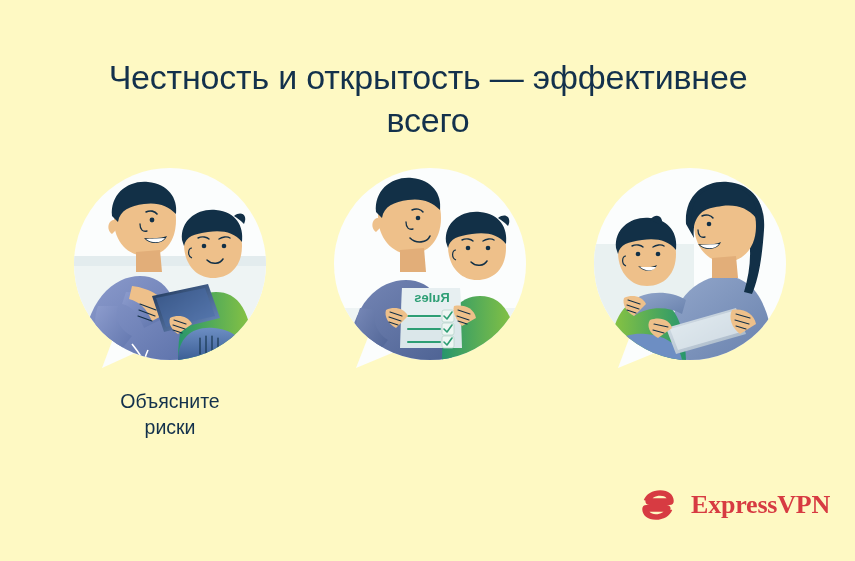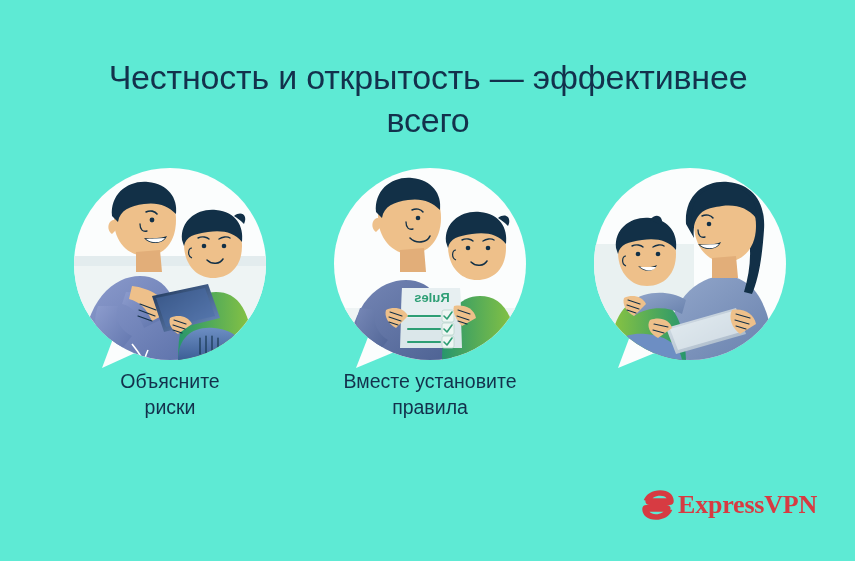--- a/index.html
+++ b/index.html
@@ -11,21 +11,21 @@
     height: 561px;
     overflow: hidden;
     background: #b6ced3;
     font-family: "Liberation Sans", sans-serif;
     -webkit-font-smoothing: antialiased;
   }
   .poster {
     position: relative;
     width: 855px;
     height: 561px;
-    background: #5eead4;
+    background: #fef9c3;
   }
 
   
   .title {
     position: absolute;
     left: 78px;
     top: 56px;
     width: 700px;
     text-align: center;
     font-size: 34px;
@@ -55,35 +55,36 @@
 
   
   .scene {
     position: relative;
     width: 192px;
     height: 200px;
   }
   .scene svg { display: block; width: 192px; height: 200px; }
 
   .caption {
+    margin-top: 20px;
     text-align: center;
     font-size: 19.5px;
     line-height: 26px;
     color: #13314c;
     white-space: pre-line;
   }
 
   
   .logo {
     position: absolute;
     left: 640px;
     top: 487px;
     display: flex;
     align-items: center;
-    gap: 2px;
+    gap: 15px;
   }
   .logo-mark { width: 36px; height: 36px; display: block; }
   .logo-word {
     font-family: "Liberation Serif", "DejaVu Serif", serif;
     font-size: 26px;
     line-height: 26px;
     font-weight: 700;
     color: #d73b42;
     letter-spacing: -0.2px;
   }
@@ -277,22 +278,20 @@
 
             <path d="M120 138 C130 136 140 140 142 150 L128 158 C122 152 118 144 120 138 Z" fill="#eec08a"></path>
             <g stroke="#123047" stroke-width="1.1" fill="none" stroke-linecap="round">
               <path d="M124 142 L136 146"></path>
                 <path d="M123 148 L135 152"></path>
                 <path d="M124 153 L133 156"></path>
             </g>
           </g>
         </svg>
       </div>
-      <div class="caption">Вместе установите
-правила</div>
     </div>
 
     <div class="card">
       <div class="scene">
         <svg viewBox="0 0 192 200" xmlns="http://www.w3.org/2000/svg" role="img">
           <defs>
             <clipPath id="c3clip">
                 <circle cx="96" cy="96" r="96"></circle>
               </clipPath>
             <linearGradient id="g3sweater" x1="0" y1="0" x2="1" y2="1">

